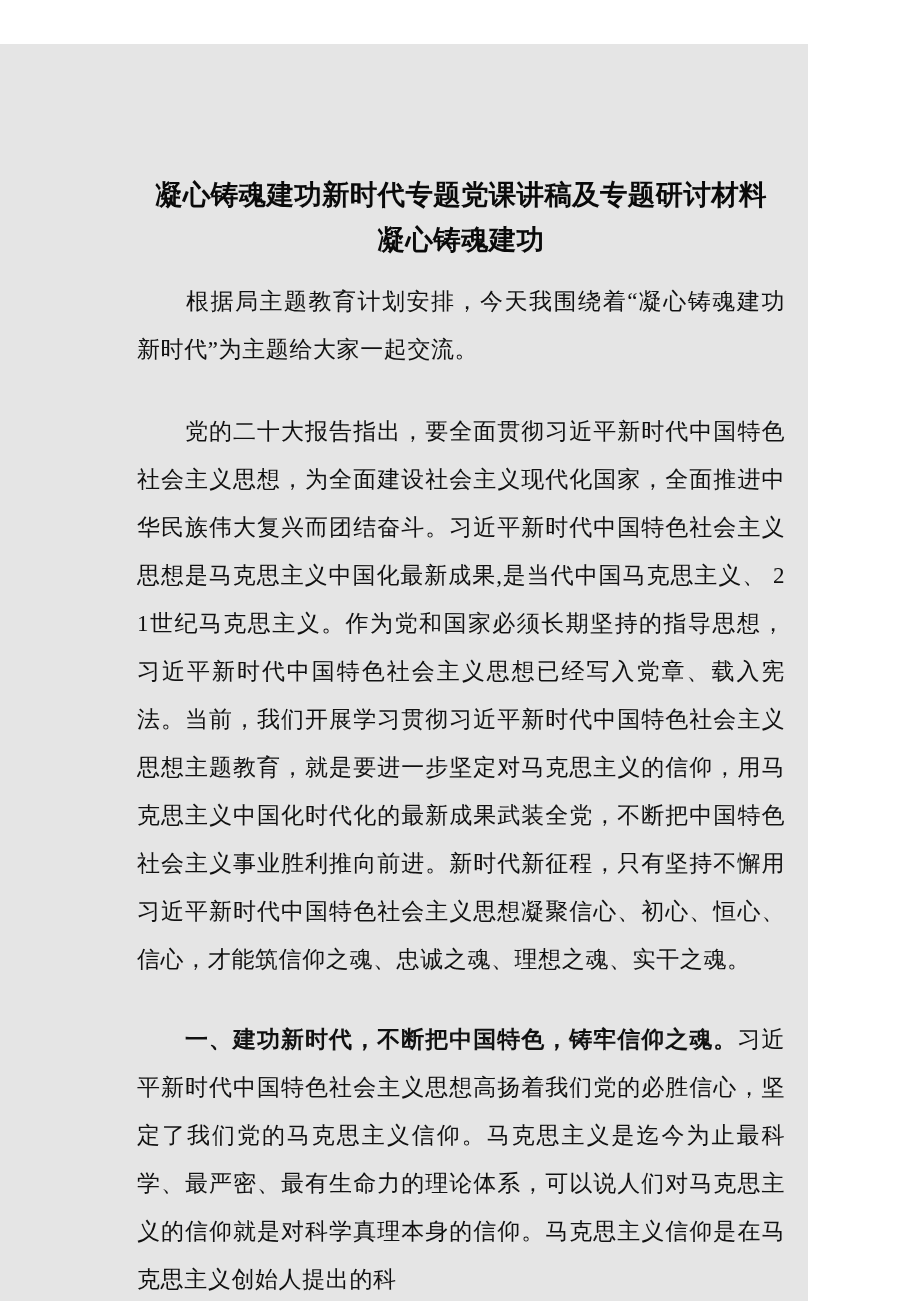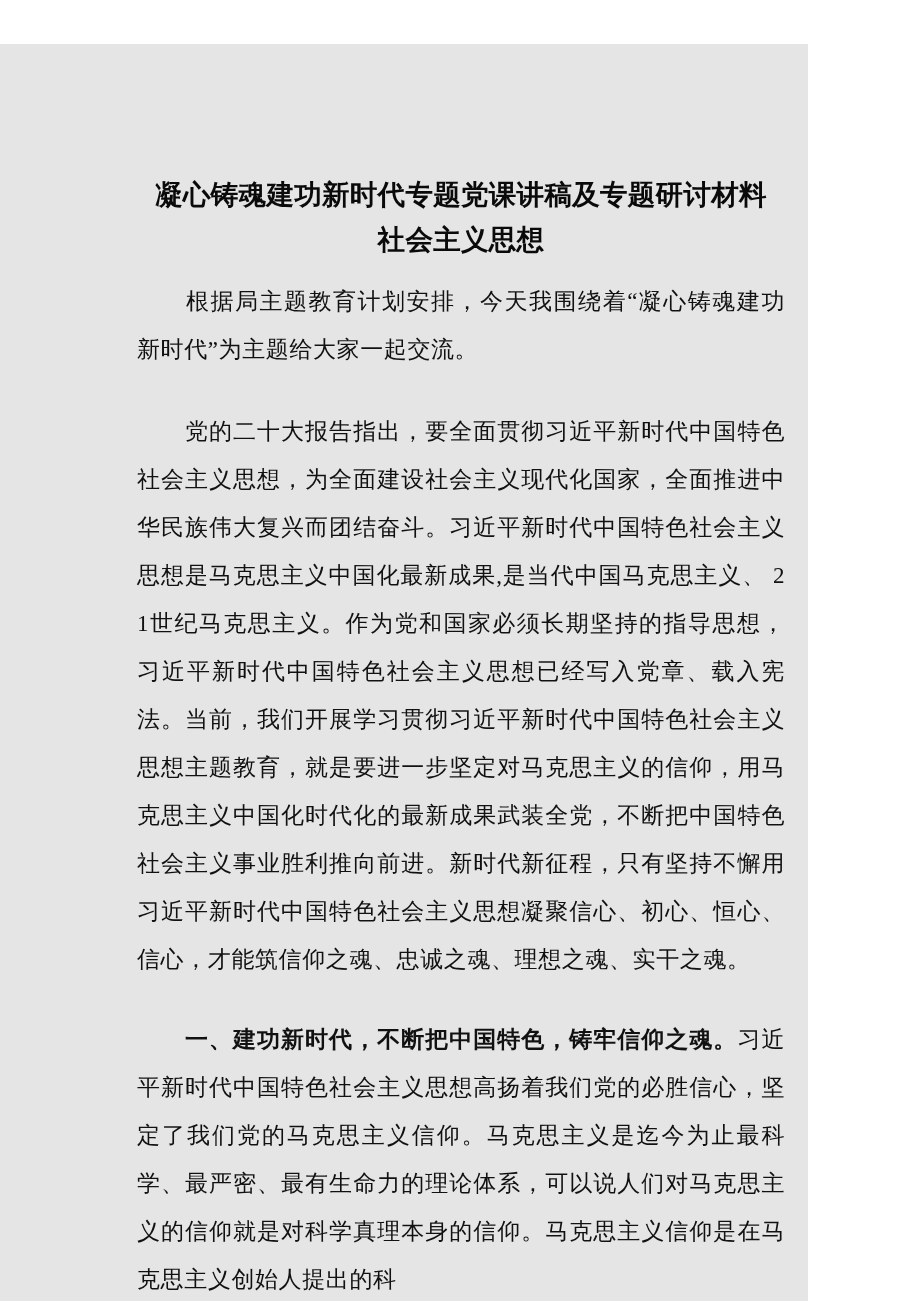--- a/index.html
+++ b/index.html
@@ -62,21 +62,21 @@
   }
 </style>
 </head>
 <body>
 
 <div id="page">
   <div id="doc-body">
 
     <h1 class="doc-title">
       <span class="title-line">凝心铸魂建功新时代专题党课讲稿及专题研讨材料</span>
-      <span class="title-line">社会主义思想</span>
+      <span class="title-line">凝心铸魂建功</span>
     </h1>
 
     <p class="para para-gap-1">　　根据局主题教育计划安排，今天我围绕着“凝心铸魂建功 新时代”为主题给大家一起交流。</p>
 
     <p class="para para-gap-2">　　党的二十大报告指出，要全面贯彻习近平新时代中国特色 社会主义思想，为全面建设社会主义现代化国家，全面推进中 华民族伟大复兴而团结奋斗。习近平新时代中国特色社会主义 思想是马克思主义中国化最新成果,是当代中国马克思主义、 21世纪马克思主义。作为党和国家必须长期坚持的指导思想， 习近平新时代中国特色社会主义思想已经写入党章、载入宪 法。当前，我们开展学习贯彻习近平新时代中国特色社会主义 思想主题教育，就是要进一步坚定对马克思主义的信仰，用马 克思主义中国化时代化的最新成果武装全党，不断把中国特色 社会主义事业胜利推向前进。新时代新征程，只有坚持不懈用 习近平新时代中国特色社会主义思想凝聚信心、初心、恒心、 信心，才能筑信仰之魂、忠诚之魂、理想之魂、实干之魂。</p>
 
     <p class="para para-gap-3"><span>　　</span><span class="lead-bold">一、建功新时代，不断把中国特色，铸牢信仰之魂。</span><span>习近 平新时代中国特色社会主义思想高扬着我们党的必胜信心，坚 定了我们党的马克思主义信仰。马克思主义是迄今为止最科 学、最严密、最有生命力的理论体系，可以说人们对马克思主 义的信仰就是对科学真理本身的信仰。马克思主义信仰是在马 克思主义创始人提出的科</span></p>
 
   </div>
 </div>

